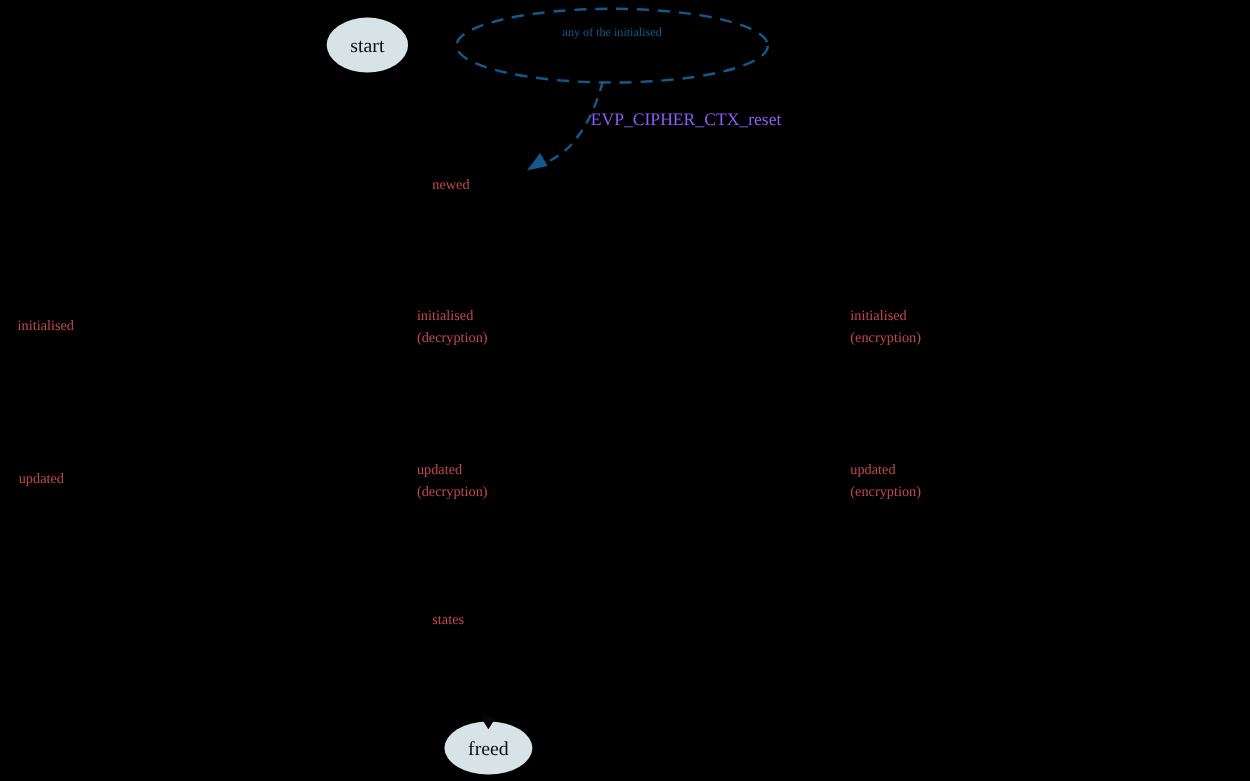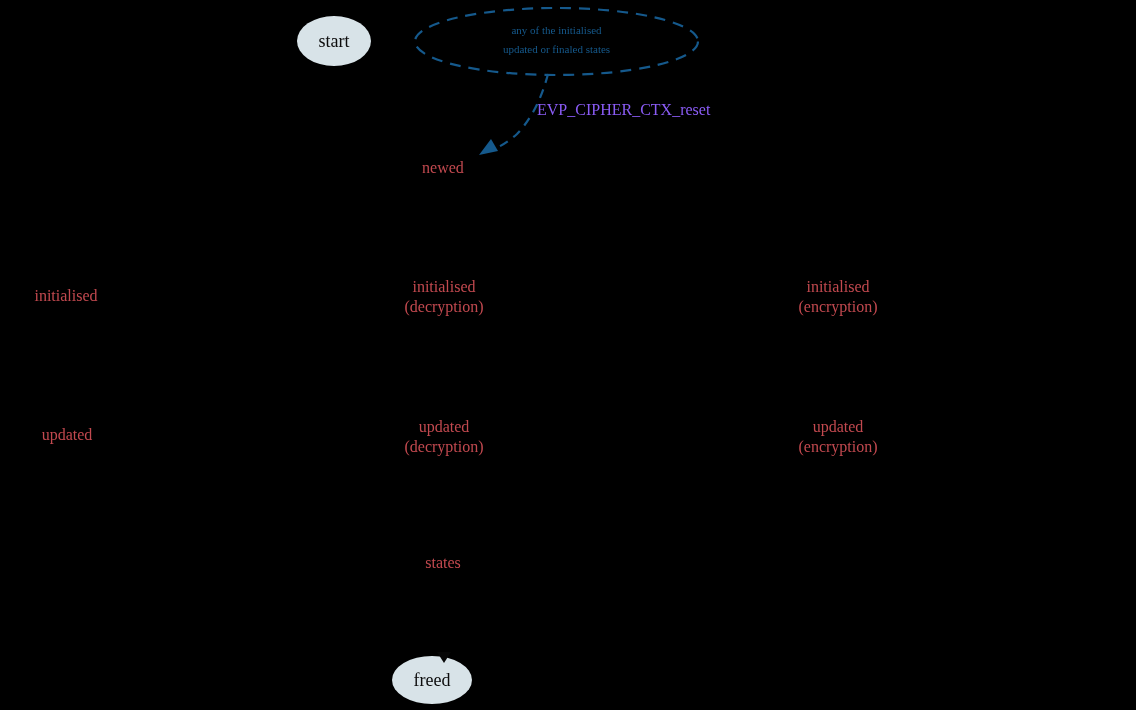--- a/index.html
+++ b/index.html
@@ -27,21 +27,21 @@
     background: #d8e3e8;
     border-radius: 50%;
     display: flex;
     align-items: center;
     justify-content: center;
     color: #0d0d0d;
     font-size: 18px;
     z-index: 1;
   }
   .terminal-start { left: 297px; top: 16px; width: 74px; height: 50px; }
-  .terminal-freed { left: 392px; top: 656px; width: 80px; height: 48px; }
+  .terminal-freed { left: 404px; top: 656px; width: 80px; height: 48px; }
   .meta-state-text {
     position: absolute;
     left: 416px; top: 21px;
     width: 281px;
     text-align: center;
     color: #15598c;
     font-size: 11px;
     line-height: 19px;
     z-index: 2;
   }
@@ -50,23 +50,23 @@
     position: absolute;
     left: 537px; top: 101px;
     color: #8b5cf6;
     font-size: 16px;
     white-space: nowrap;
     z-index: 2;
   }
   .state-label {
     position: absolute;
     color: #c2494f;
-    font-size: 16px;
+    font-size: 13px;
     line-height: 20px;
-    text-align: center;
+    text-align: left;
     z-index: 2;
   }
   .state-label span { display: block; }
   .state-newed                   { left: 393px; top: 158px; width: 100px; }
   .state-initialised             { left:  16px; top: 286px; width: 100px; }
   .state-initialised-decryption  { left: 379px; top: 277px; width: 130px; }
   .state-initialised-encryption  { left: 773px; top: 277px; width: 130px; }
   .state-updated                 { left:  17px; top: 425px; width: 100px; }
   .state-updated-decryption      { left: 379px; top: 417px; width: 130px; }
   .state-updated-encryption      { left: 773px; top: 417px; width: 130px; }
@@ -80,21 +80,20 @@
   <div class="terminal-node terminal-start">
     <span>start</span>
   </div>
 
   <div class="terminal-node terminal-freed">
     <span>freed</span>
   </div>
 
   <div class="meta-state-text">
     <span>any of the initialised</span>
-    <span>updated or finaled states</span>
   </div>
 
   <div class="transition-label">EVP_CIPHER_CTX_reset</div>
 
   <div class="state-label state-newed">
     <span>newed</span>
     <span></span>
   </div>
 
   <div class="state-label state-initialised">

